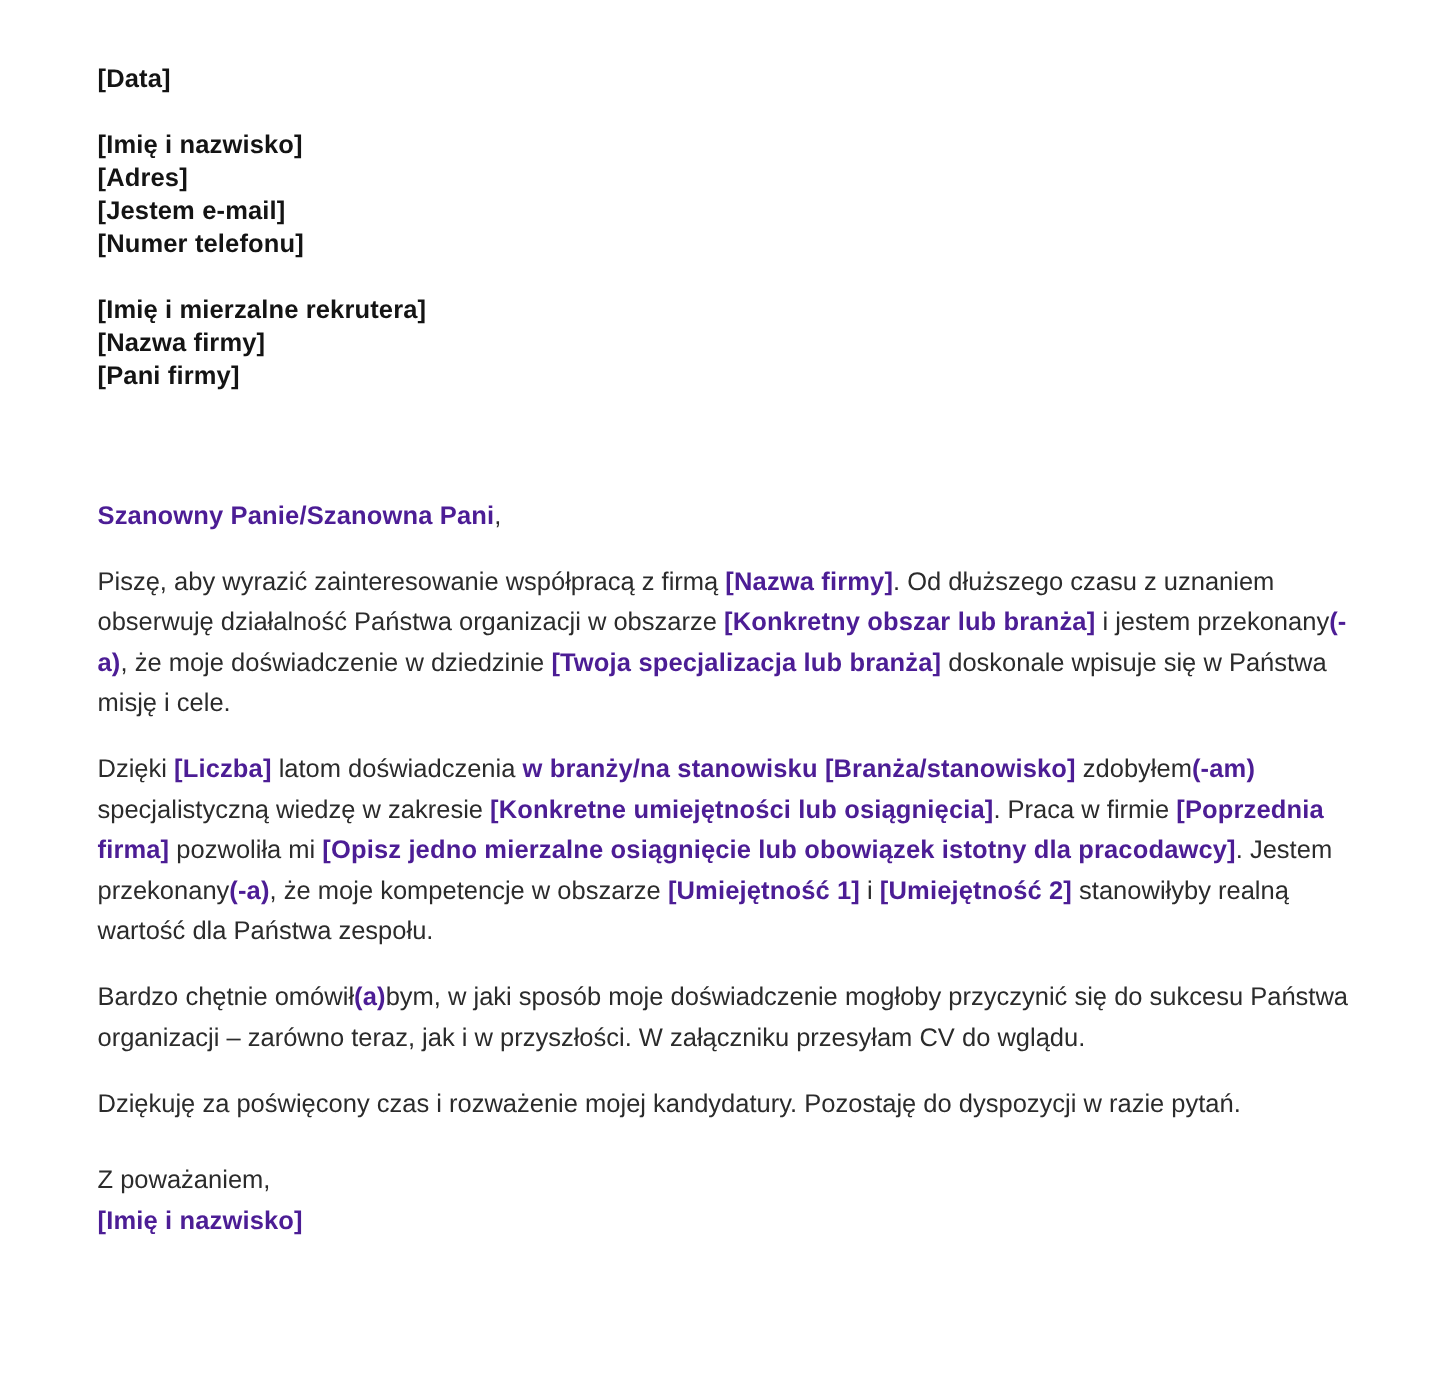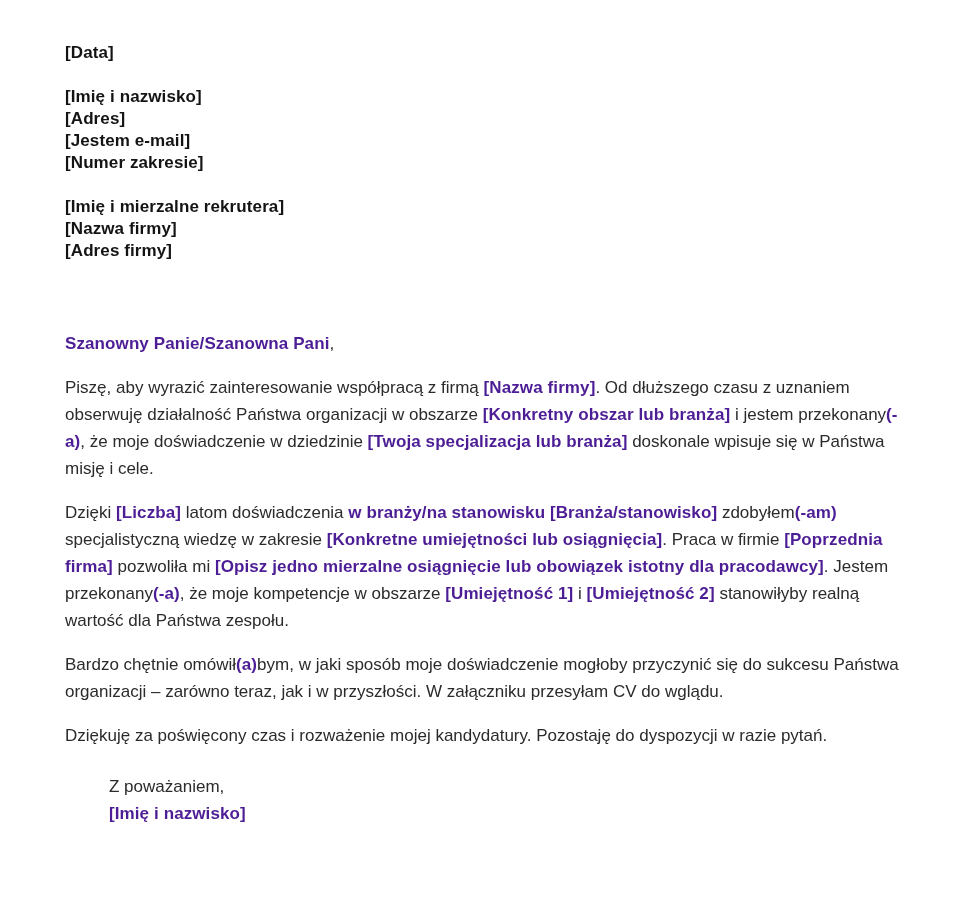--- a/index.html
+++ b/index.html
@@ -37,48 +37,47 @@
     line-height: 27px;
   }
   .para {
     margin: 0 0 17px 0;
     line-height: 27px;
     max-width: 836px;
   }
   .para-thanks { margin-bottom: 24px; }
   .closing {
     line-height: 27px;
-    margin-left: 44px;
   }
   .b {
     font-weight: 700;
     color: #4c1d95;
     letter-spacing: 0.1px;
   }
 </style>
 </head>
 <body>
 
 <div class="page">
 
   <div class="hdr block-date">
     <div class="hdr-line">[Data]</div>
   </div>
 
   <div class="hdr block-sender">
     <div class="hdr-line">[Imię i nazwisko]</div>
     <div class="hdr-line">[Adres]</div>
     <div class="hdr-line">[Jestem e-mail]</div>
-    <div class="hdr-line">[Numer zakresie]</div>
+    <div class="hdr-line">[Numer telefonu]</div>
   </div>
 
   <div class="hdr block-recipient">
     <div class="hdr-line">[Imię i mierzalne rekrutera]</div>
     <div class="hdr-line">[Nazwa firmy]</div>
-    <div class="hdr-line">[Adres firmy]</div>
+    <div class="hdr-line">[Pani firmy]</div>
   </div>
 
   <p class="salutation"><span class="b">Szanowny Panie/Szanowna Pani</span><span>,</span></p>
 
   <p class="para"><span>Piszę, aby wyrazić zainteresowanie współpracą z firmą </span><span class="b">[Nazwa firmy]</span><span>. Od dłuższego czasu z uznaniem obserwuję działalność Państwa organizacji w obszarze </span><span class="b">[Konkretny obszar lub branża]</span><span> i jestem przekonany</span><span class="b">(-a)</span><span>, że moje doświadczenie w dziedzinie </span><span class="b">[Twoja specjalizacja lub branża]</span><span> doskonale wpisuje się w Państwa misję i cele.</span></p>
 
   <p class="para"><span>Dzięki </span><span class="b">[Liczba]</span><span> latom doświadczenia </span><span class="b">w branży/na stanowisku [Branża/stanowisko]</span><span> zdobyłem</span><span class="b">(-am)</span><span> specjalistyczną wiedzę w zakresie </span><span class="b">[Konkretne umiejętności lub osiągnięcia]</span><span>. Praca w firmie </span><span class="b">[Poprzednia firma]</span><span> pozwoliła mi </span><span class="b">[Opisz jedno mierzalne osiągnięcie lub obowiązek istotny dla pracodawcy]</span><span>. Jestem przekonany</span><span class="b">(-a)</span><span>, że moje kompetencje w obszarze </span><span class="b">[Umiejętność 1]</span><span> i </span><span class="b">[Umiejętność 2]</span><span> stanowiłyby realną wartość dla Państwa zespołu.</span></p>
 
   <p class="para"><span>Bardzo chętnie omówił</span><span class="b">(a)</span><span>bym, w jaki sposób moje doświadczenie mogłoby przyczynić się do sukcesu Państwa organizacji – zarówno teraz, jak i w przyszłości. W załączniku przesyłam CV do wglądu.</span></p>
 

